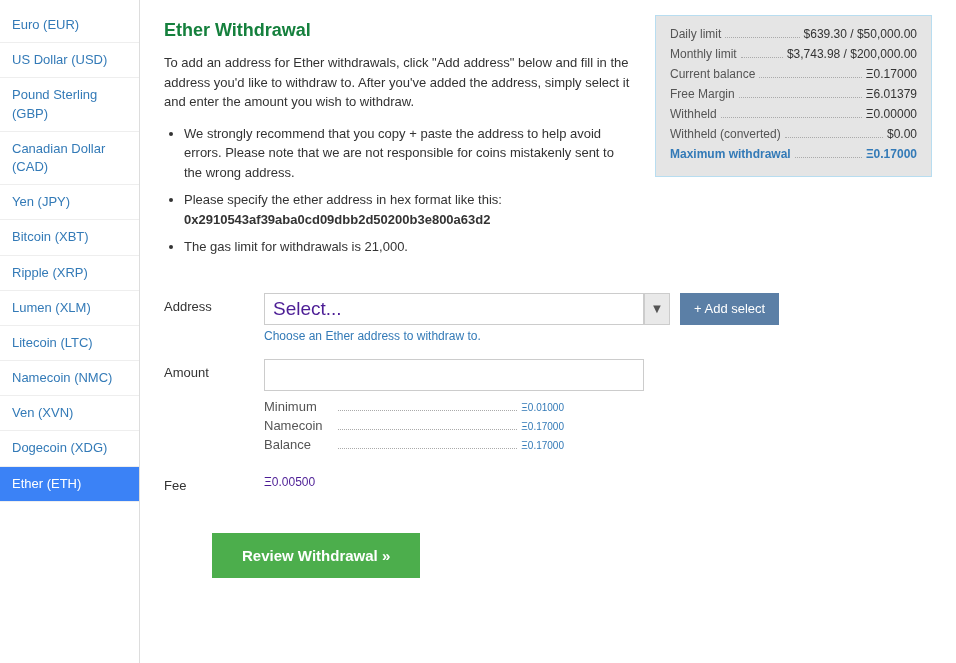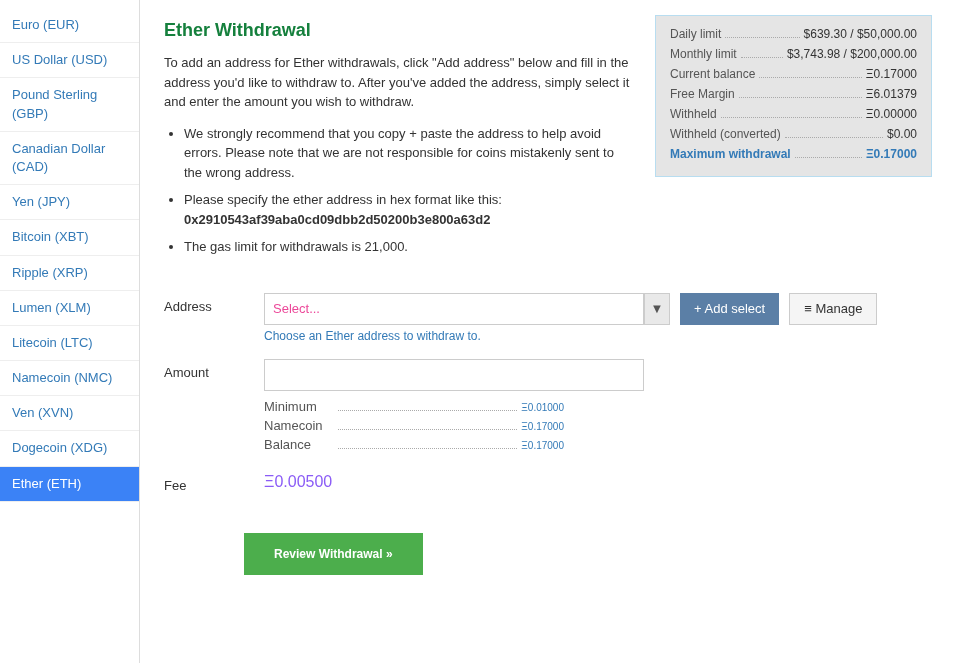--- a/index.html
+++ b/index.html
@@ -127,23 +127,23 @@
     .select-wrapper {
       display: flex;
       align-items: center;
       gap: 10px;
     }
     .address-select {
       width: 380px;
       height: 32px;
       border: 1px solid #ccc;
       background: #fff;
-      font-size: 13px;
+      font-size: 19px;
       padding: 0 8px;
-      color: #ec4899;
+      color: #4c1d95;
       appearance: none;
       -webkit-appearance: none;
     }
     .select-arrow {
       width: 26px;
       height: 32px;
       background: #e9e9e9;
       border: 1px solid #ccc;
       display: flex;
       align-items: center;
@@ -219,36 +219,36 @@
       align-items: center;
       margin-bottom: 20px;
     }
     .fee-label {
       width: 100px;
       font-size: 13px;
       color: #333;
       flex-shrink: 0;
     }
     .fee-value {
-      font-size: 16px;
-      color: #8b5cf6;
+      font-size: 12px;
+      color: #4c1d95;
     }
     .btn-review {
       background: #4cae4c;
       color: #fff;
       border: none;
       padding: 14px 30px;
-      font-size: 12px;
+      font-size: 15px;
       cursor: pointer;
       font-weight: bold;
       display: inline-flex;
       align-items: center;
       gap: 6px;
       margin-top: 20px;
-      margin-left: 80px;
+      margin-left: 48px;
     }
     .clearfix::after {
       content: '';
       display: table;
       clear: both;
     }
   </style>
 </head>
 <body>
 
@@ -328,21 +328,20 @@
       
       <div class="form-row">
         <div class="form-label">Address</div>
         <div class="form-controls">
           <div class="select-wrapper">
             <select class="address-select">
               <option value="Select...">Select...</option>
             </select>
             <div class="select-arrow">▼</div>
             <button class="btn-add">+ Add select</button>
-            <button class="btn-manage">≡ Manage</button>
           </div>
           <div class="hint-text">Choose an Ether address to withdraw to.</div>
         </div>
       </div>
 
       
       <div class="form-row">
         <div class="form-label">Amount</div>
         <div class="form-controls">
           <input type="text" class="amount-input" value="" style="">

